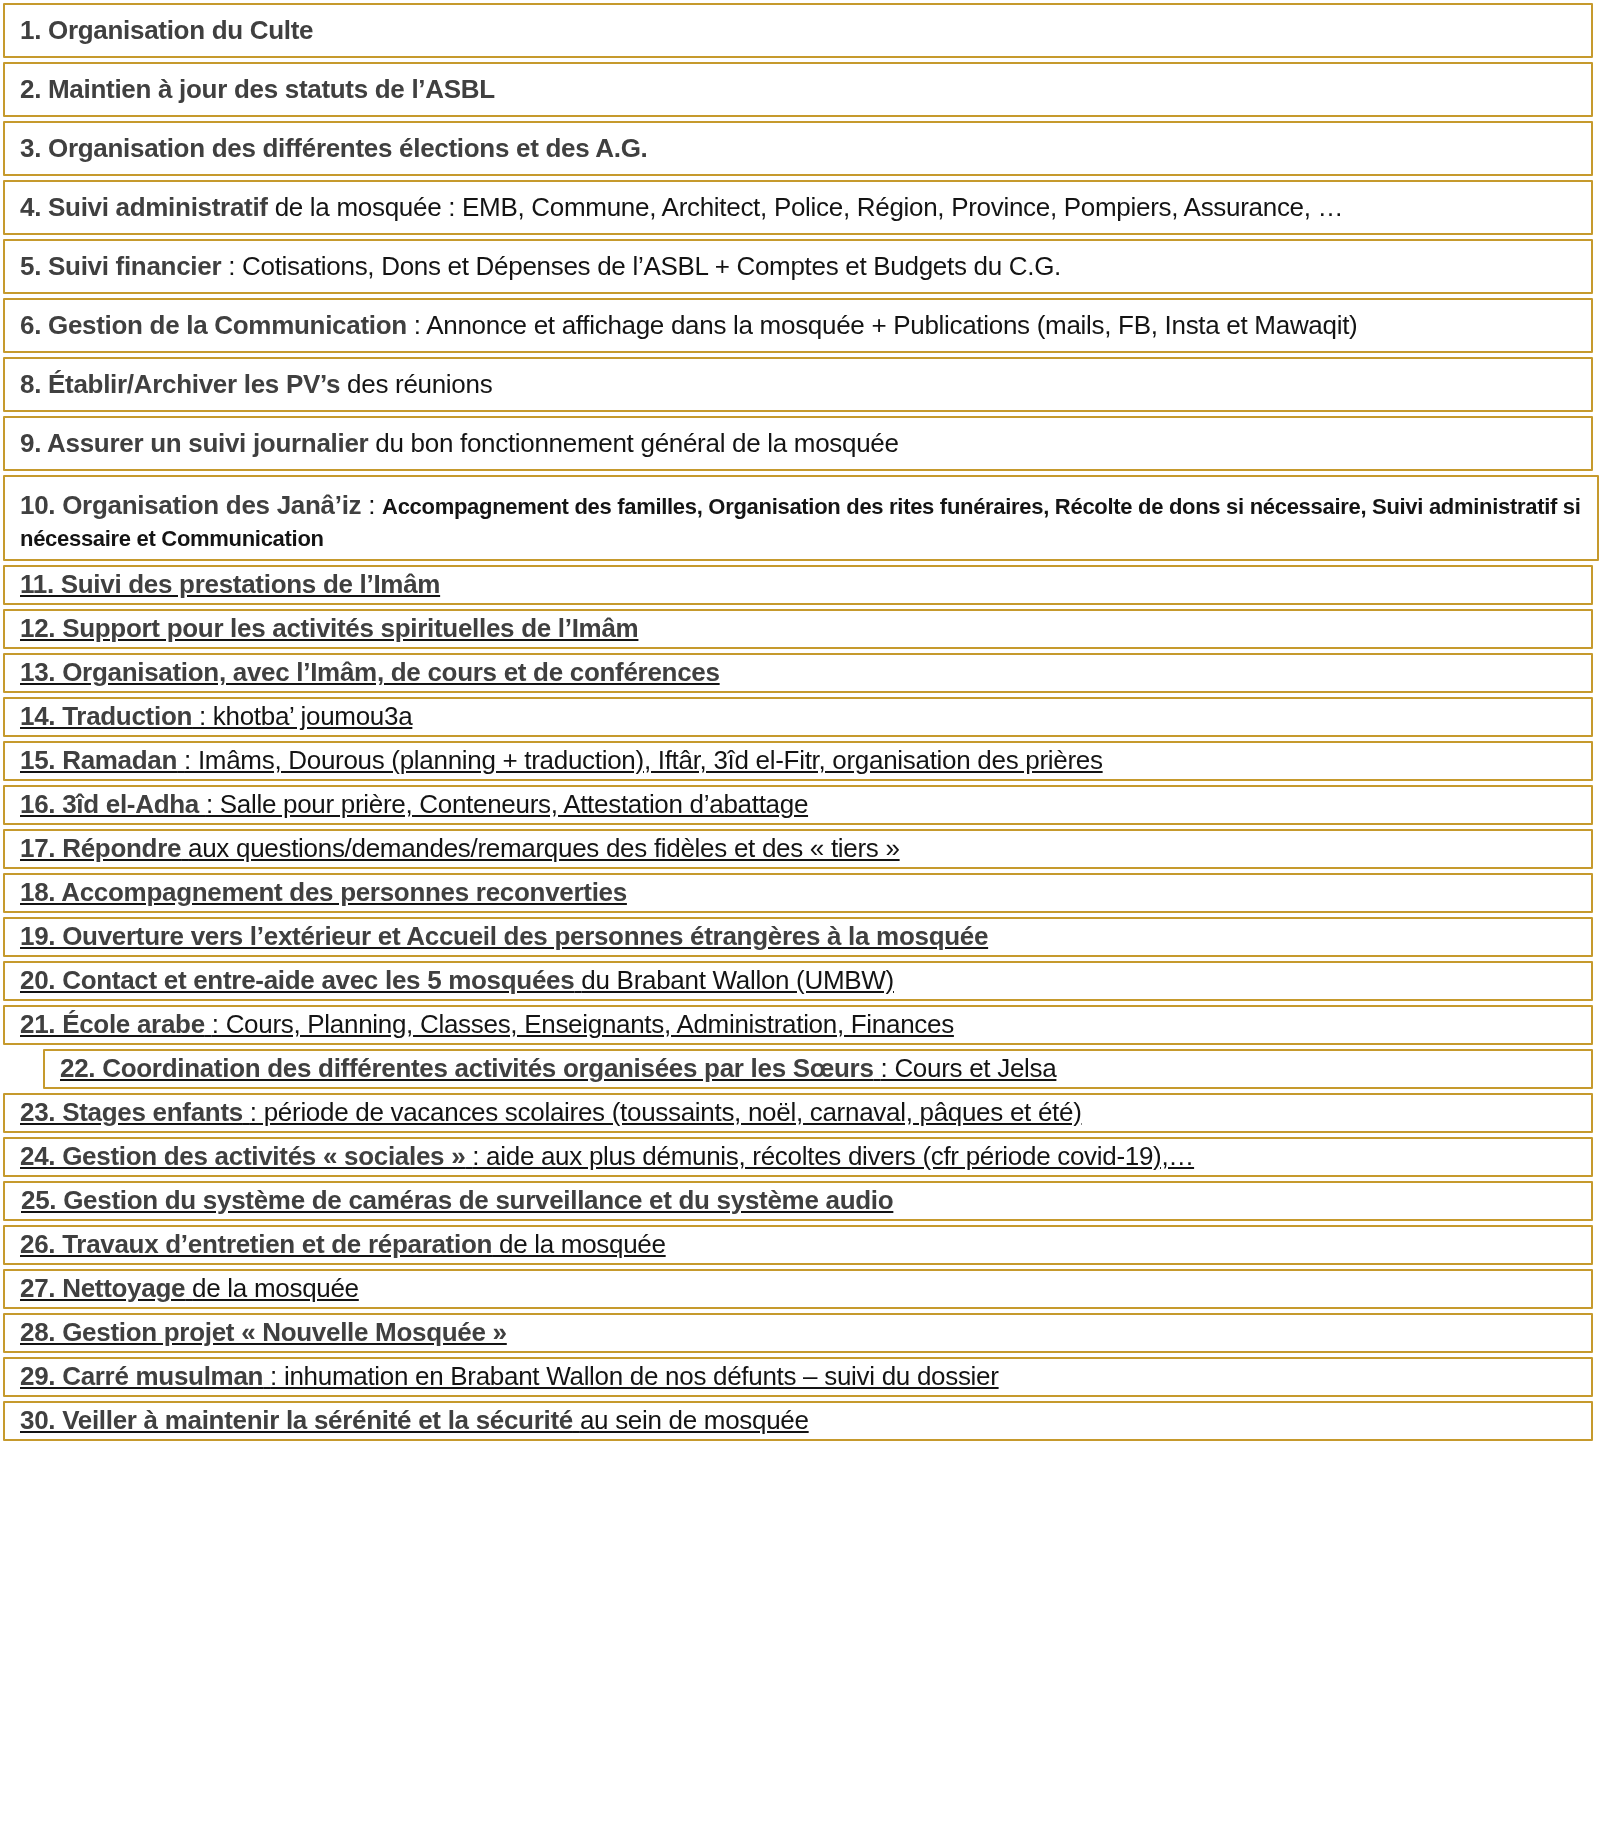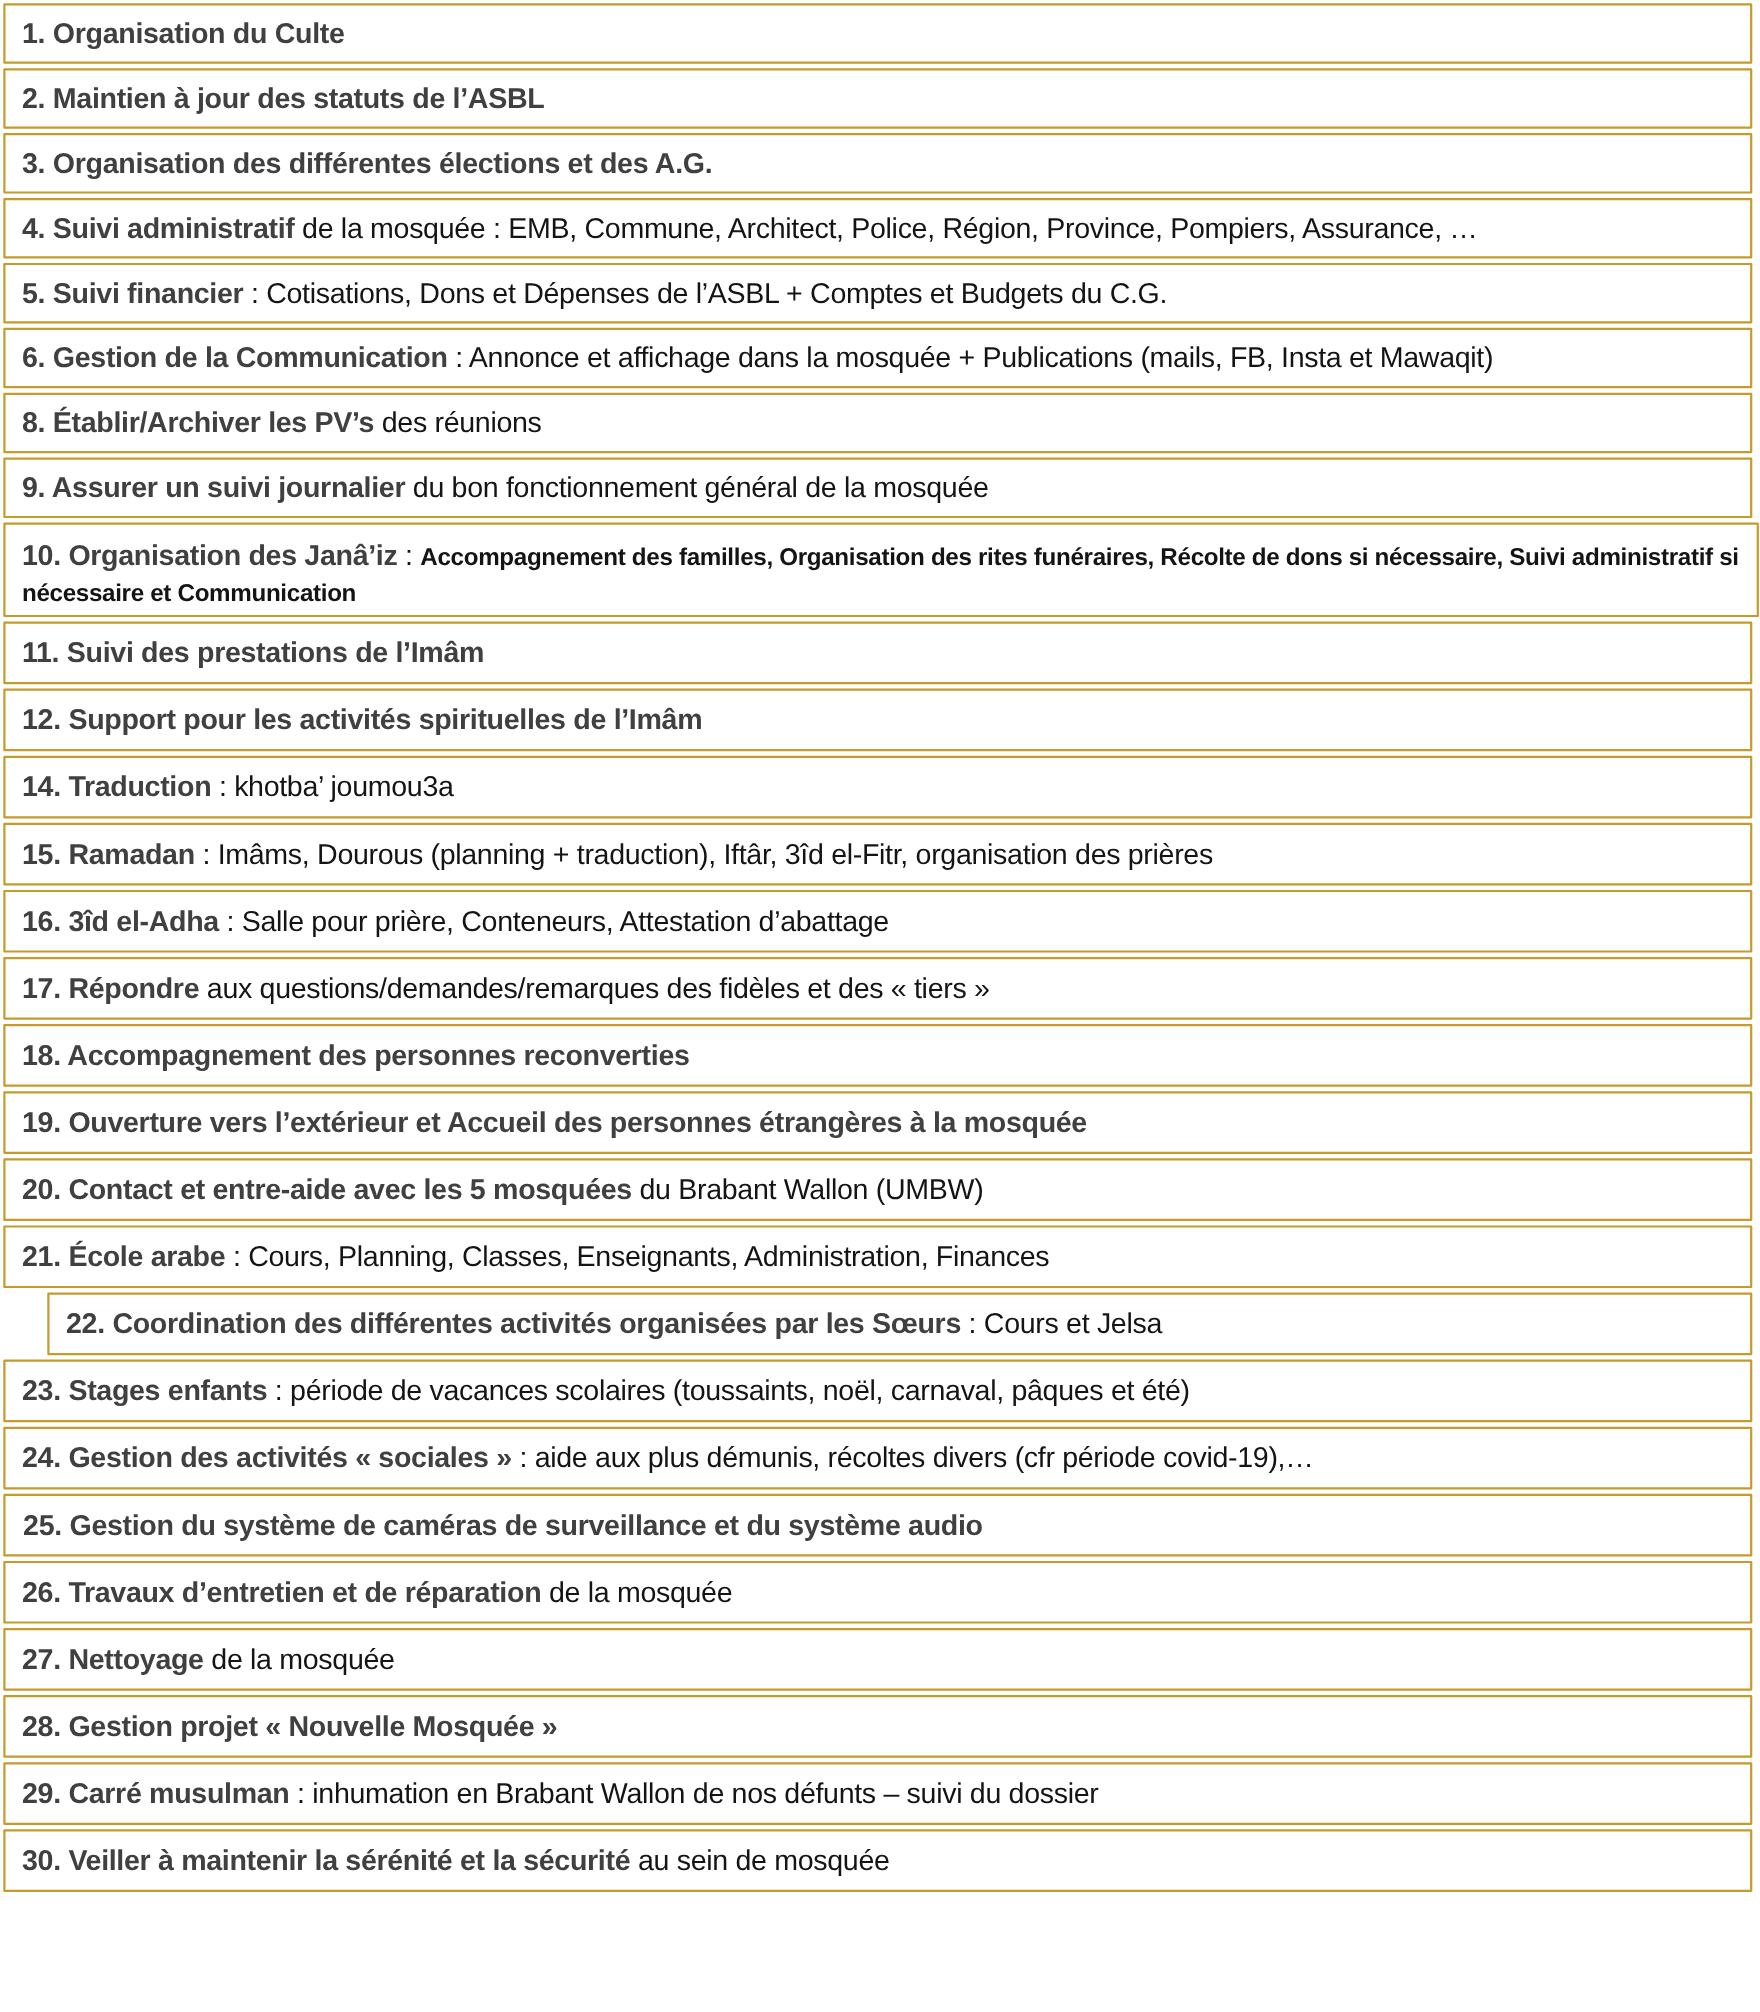--- a/index.html
+++ b/index.html
@@ -29,21 +29,21 @@
     display: flex;
     flex-wrap: wrap;
     align-items: center;
     align-content: center;
     font-size: 26px;
     line-height: 1.22;
     color: #141414;
     letter-spacing: -0.3px;
     overflow: hidden;
   }
-  .row.block2 { height: 57px; }
+  .row.block2 { height: 40px; text-decoration: underline; }
   .row.tall {
     height: 86px;
     margin-right: -6px;
     display: block;
     padding-top: 10px;
   }
   .row .b {
     font-weight: bold;
     color: #404040;
     white-space: pre-wrap;
@@ -110,20 +110,24 @@
   <div class="row block2" style="border-color: rgb(198, 154, 45);">
     <span class="b">11. Suivi des prestations de l’Imâm</span>
       <span class="r"></span>
   </div>
 
   <div class="row block2" style="border-color: rgb(198, 154, 45);">
     <span class="b">12. Support pour les activités spirituelles de l’Imâm</span>
       <span class="r"></span>
   </div>
 
+  <div class="row block2" style="border-color: rgb(198, 154, 45);">
+    <span class="b">13. Organisation, avec l’Imâm, de cours et de conférences</span>
+      <span class="r"></span>
+  </div>
 
   <div class="row block2" style="border-color: rgb(198, 154, 45);">
     <span class="b">14. Traduction</span>
       <span class="r"> : khotba’ joumou3a</span>
   </div>
 
   <div class="row block2" style="border-color: rgb(198, 154, 45);">
     <span class="b">15. Ramadan</span>
       <span class="r"> : Imâms, Dourous (planning + traduction), Iftâr, 3îd el-Fitr, organisation des prières</span>
   </div>

